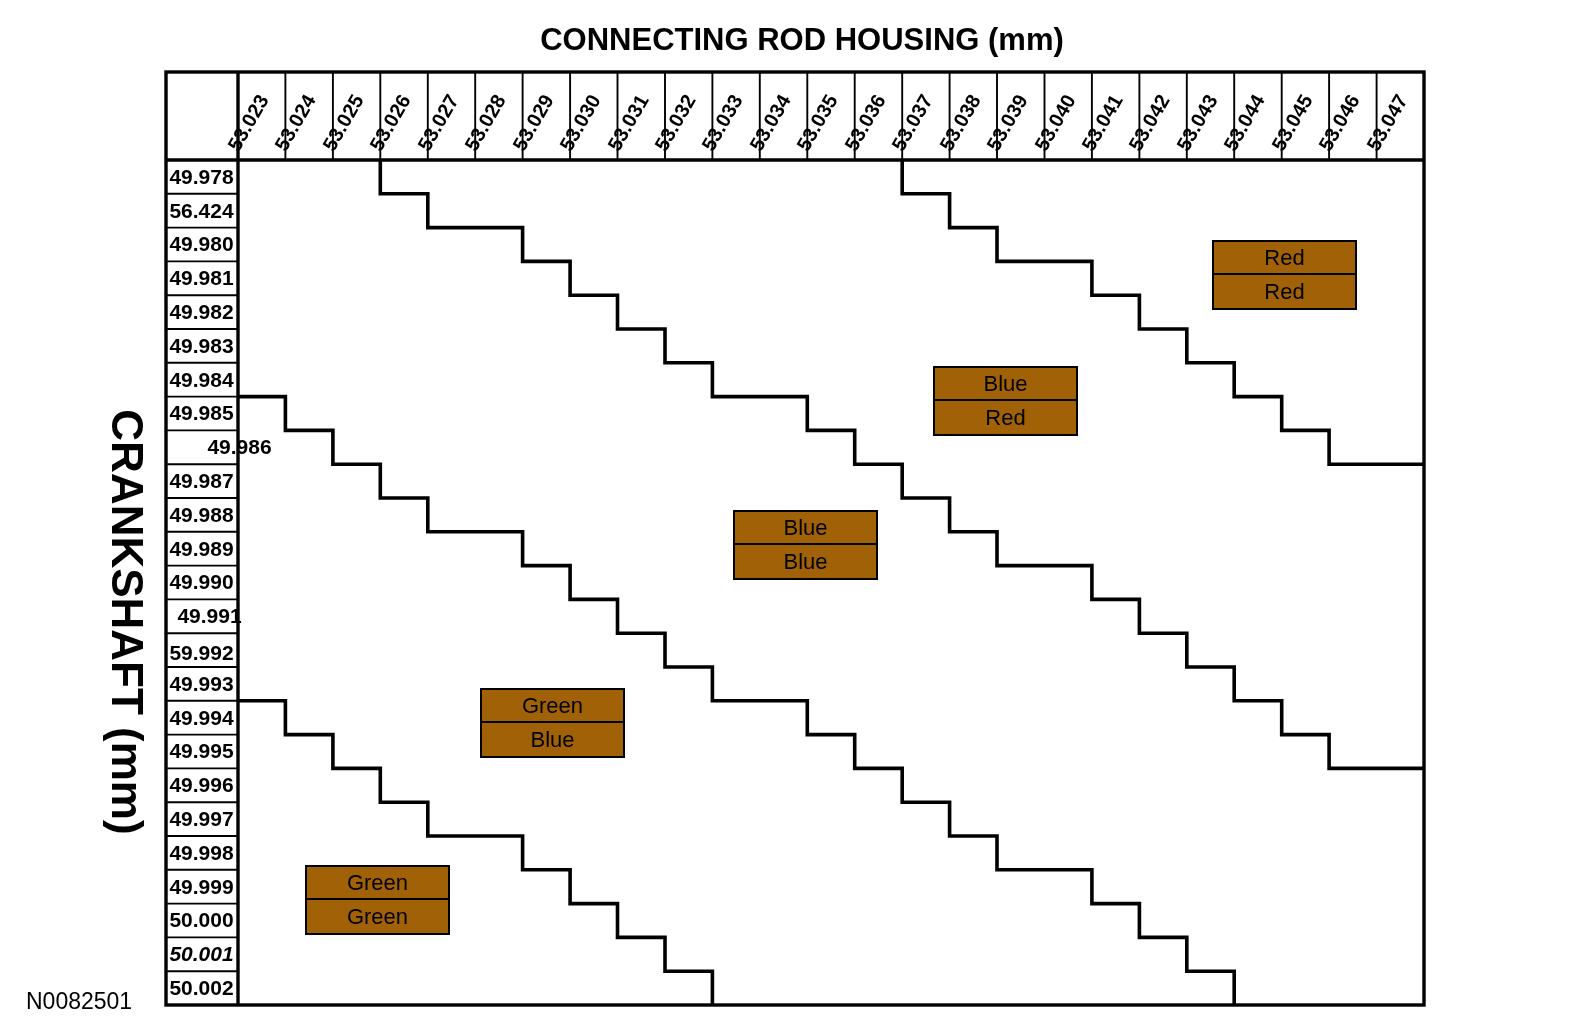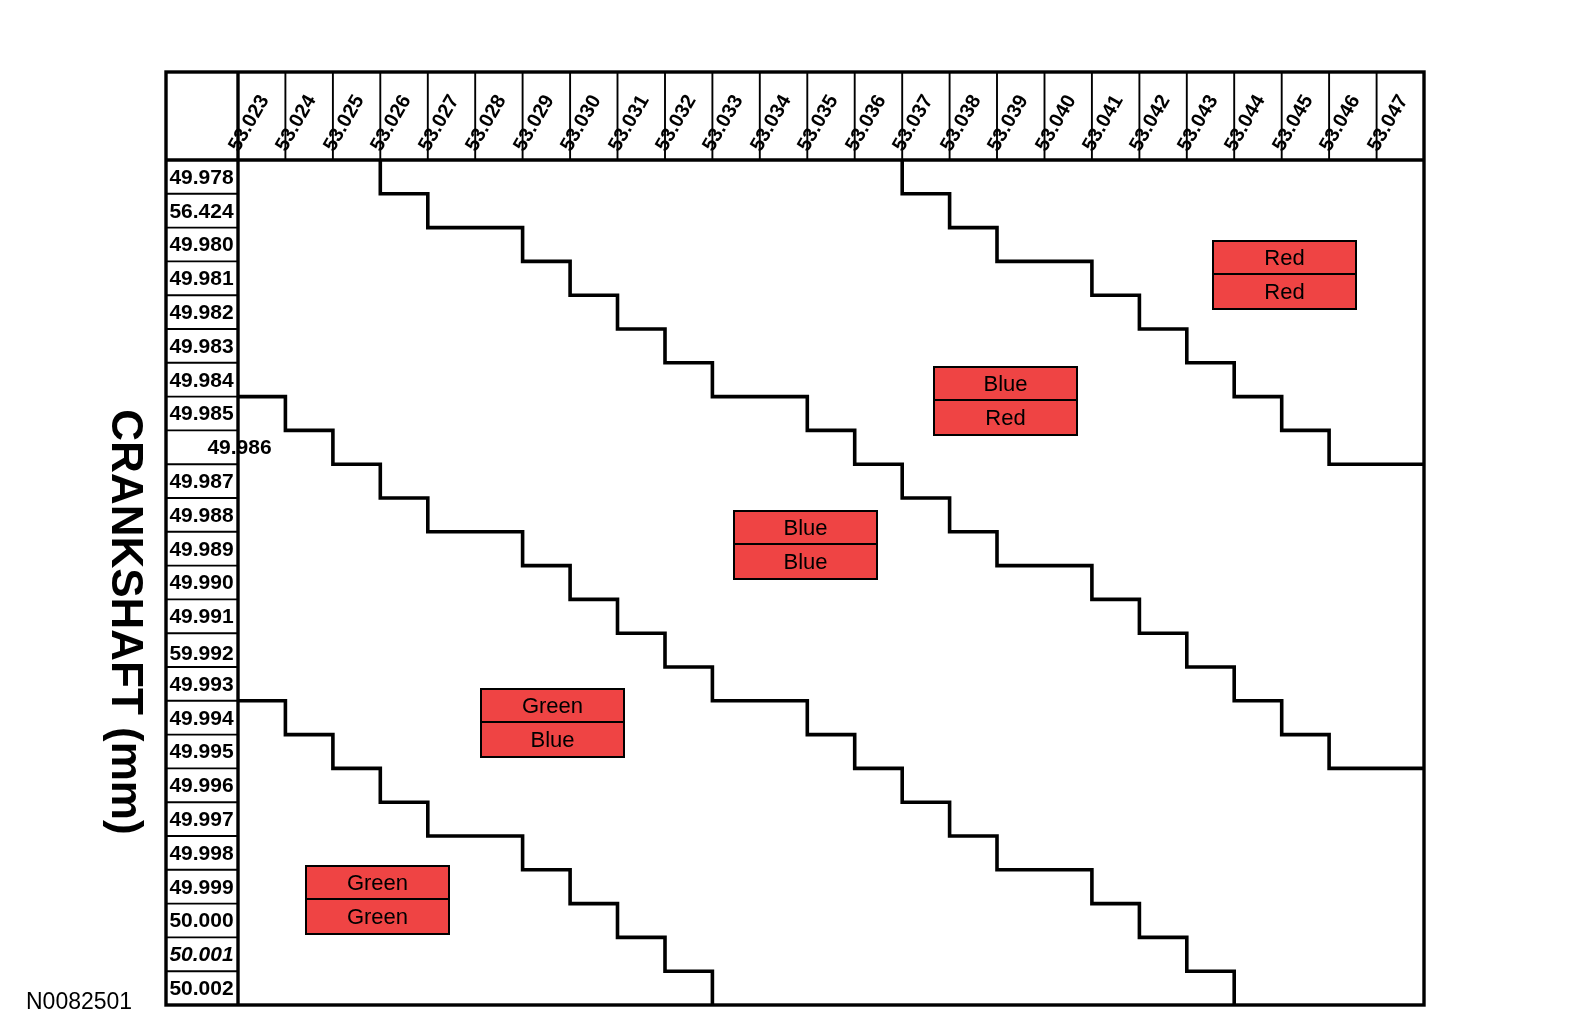--- a/index.html
+++ b/index.html
@@ -13,29 +13,30 @@
   .figcode{position:absolute;left:26px;top:988px;font-size:23px;}
   svg.grid{position:absolute;left:0;top:0;}
   .thick{stroke:#000;stroke-width:3.4;}
   .thin{stroke:#000;stroke-width:1.9;}
   .step{stroke:#000;stroke-width:3.6;fill:none;stroke-linejoin:miter;stroke-linecap:butt;}
   .col-h{position:absolute;}
   .col-h span{position:absolute;left:5px;bottom:5px;transform-origin:0 100%;
               transform:rotate(-60deg);font-weight:bold;font-size:20px;white-space:nowrap;}
   .row-h{position:absolute;display:flex;align-items:center;justify-content:center;
          font-weight:bold;font-size:21px;}
-  .zbox{position:absolute;border:2px solid #000;background:#ef4444;box-sizing:border-box;}
+  .zbox{position:absolute;border:2px solid #000;background:#a16207;box-sizing:border-box;}
   .zcell{display:flex;align-items:center;justify-content:center;font-size:22px;
          height:50%;box-sizing:border-box;}
   .zcell.first{border-bottom:2px solid #000;}
 </style>
 </head>
 <body>
 
 <div class="canvas">
+  <div class="title">CONNECTING ROD HOUSING (mm)</div>
   <div class="ylabel">CRANKSHAFT (mm)</div>
   <div class="figcode">N0082501</div>
   <svg class="grid" id="gridsvg" width="1582" height="1035" viewBox="0 0 1582 1035">
       <rect x="166" y="72" width="1258" height="933" fill="none" class="thick"></rect>
       <line x1="166" y1="160" x2="1424" y2="160" class="thick"></line>
       <line x1="238" y1="72" x2="238" y2="1005" class="thick"></line>
       <line x1="285.4" y1="72" x2="285.4" y2="160" class="thin"></line>
       <line x1="332.9" y1="72" x2="332.9" y2="160" class="thin"></line>
       <line x1="380.3" y1="72" x2="380.3" y2="160" class="thin"></line>
       <line x1="427.8" y1="72" x2="427.8" y2="160" class="thin"></line>
@@ -172,21 +173,21 @@
       <div class="row-h" style="left: 167px; top: 261.4px; width: 69px; height: 33.8px;">49.981</div>
       <div class="row-h" style="left: 167px; top: 295.2px; width: 69px; height: 33.8px;">49.982</div>
       <div class="row-h" style="left: 167px; top: 329px; width: 69px; height: 33.8px;">49.983</div>
       <div class="row-h" style="left: 167px; top: 362.8px; width: 69px; height: 33.8px;">49.984</div>
       <div class="row-h" style="left: 167px; top: 396.6px; width: 69px; height: 33.8px;">49.985</div>
       <div class="row-h" style="left: 167px; top: 430.4px; width: 69px; height: 33.8px; margin-left: 38px;">49.986</div>
       <div class="row-h" style="left: 167px; top: 464.2px; width: 69px; height: 33.8px;">49.987</div>
       <div class="row-h" style="left: 167px; top: 498px; width: 69px; height: 33.8px;">49.988</div>
       <div class="row-h" style="left: 167px; top: 531.8px; width: 69px; height: 33.8px;">49.989</div>
       <div class="row-h" style="left: 167px; top: 565.6px; width: 69px; height: 33.8px;">49.990</div>
-      <div class="row-h" style="left: 167px; top: 599.4px; width: 69px; height: 33.8px;">49.991</div>
+      <div class="row-h" style="left: 167px; top: 599.4px; width: 69px; height: 33.8px; padding-left: 8px;">49.991</div>
       <div class="row-h" style="left: 167px; top: 633.2px; width: 69px; height: 39px;">59.992</div>
       <div class="row-h" style="left: 167px; top: 667px; width: 69px; height: 33.8px;">49.993</div>
       <div class="row-h" style="left: 167px; top: 700.8px; width: 69px; height: 33.8px; text-align: center;">49.994</div>
       <div class="row-h" style="left: 167px; top: 734.6px; width: 69px; height: 33.8px;">49.995</div>
       <div class="row-h" style="left: 167px; top: 768.4px; width: 69px; height: 33.8px;">49.996</div>
       <div class="row-h" style="left: 167px; top: 802.2px; width: 69px; height: 33.8px;">49.997</div>
       <div class="row-h" style="left: 167px; top: 836px; width: 69px; height: 33.8px;">49.998</div>
       <div class="row-h" style="left: 167px; top: 869.8px; width: 69px; height: 33.8px;">49.999</div>
       <div class="row-h" style="left: 167px; top: 903.6px; width: 69px; height: 33.8px;">50.000</div>
       <div class="row-h" style="left: 167px; top: 937.4px; width: 69px; height: 33.8px; font-style: italic;">50.001</div>

